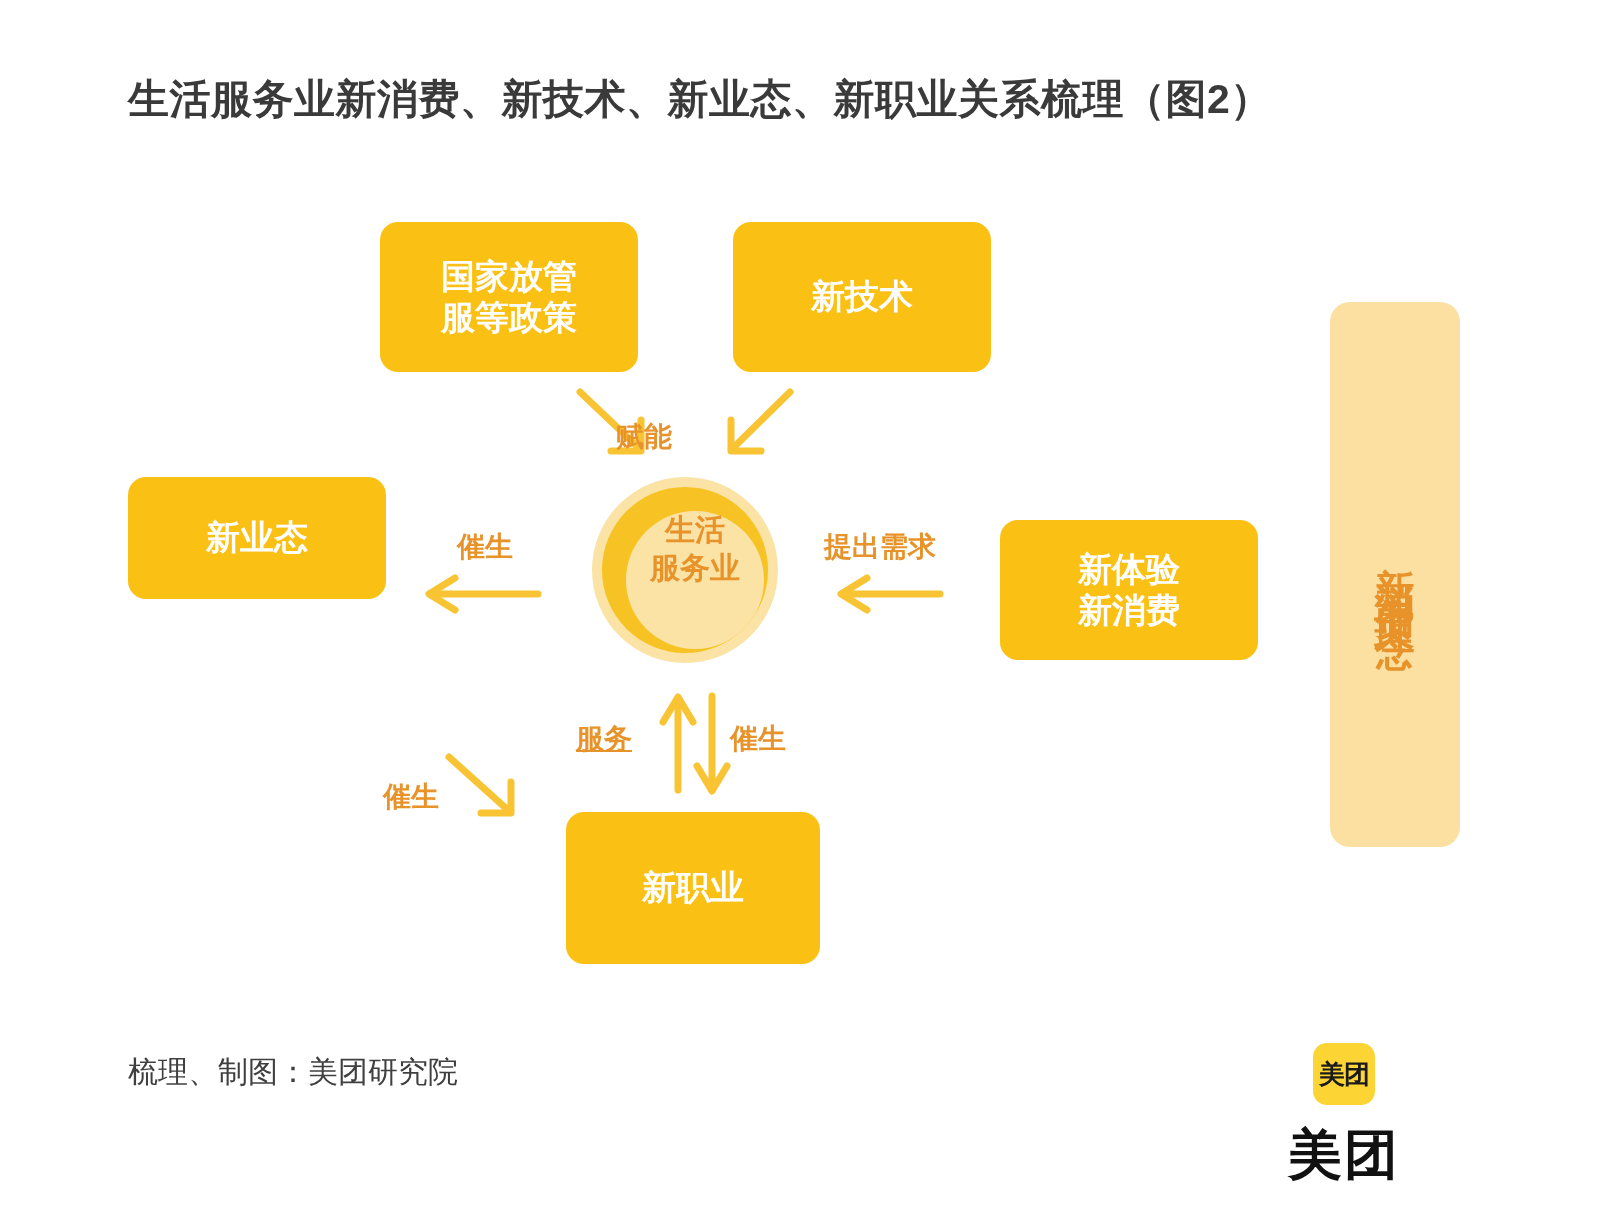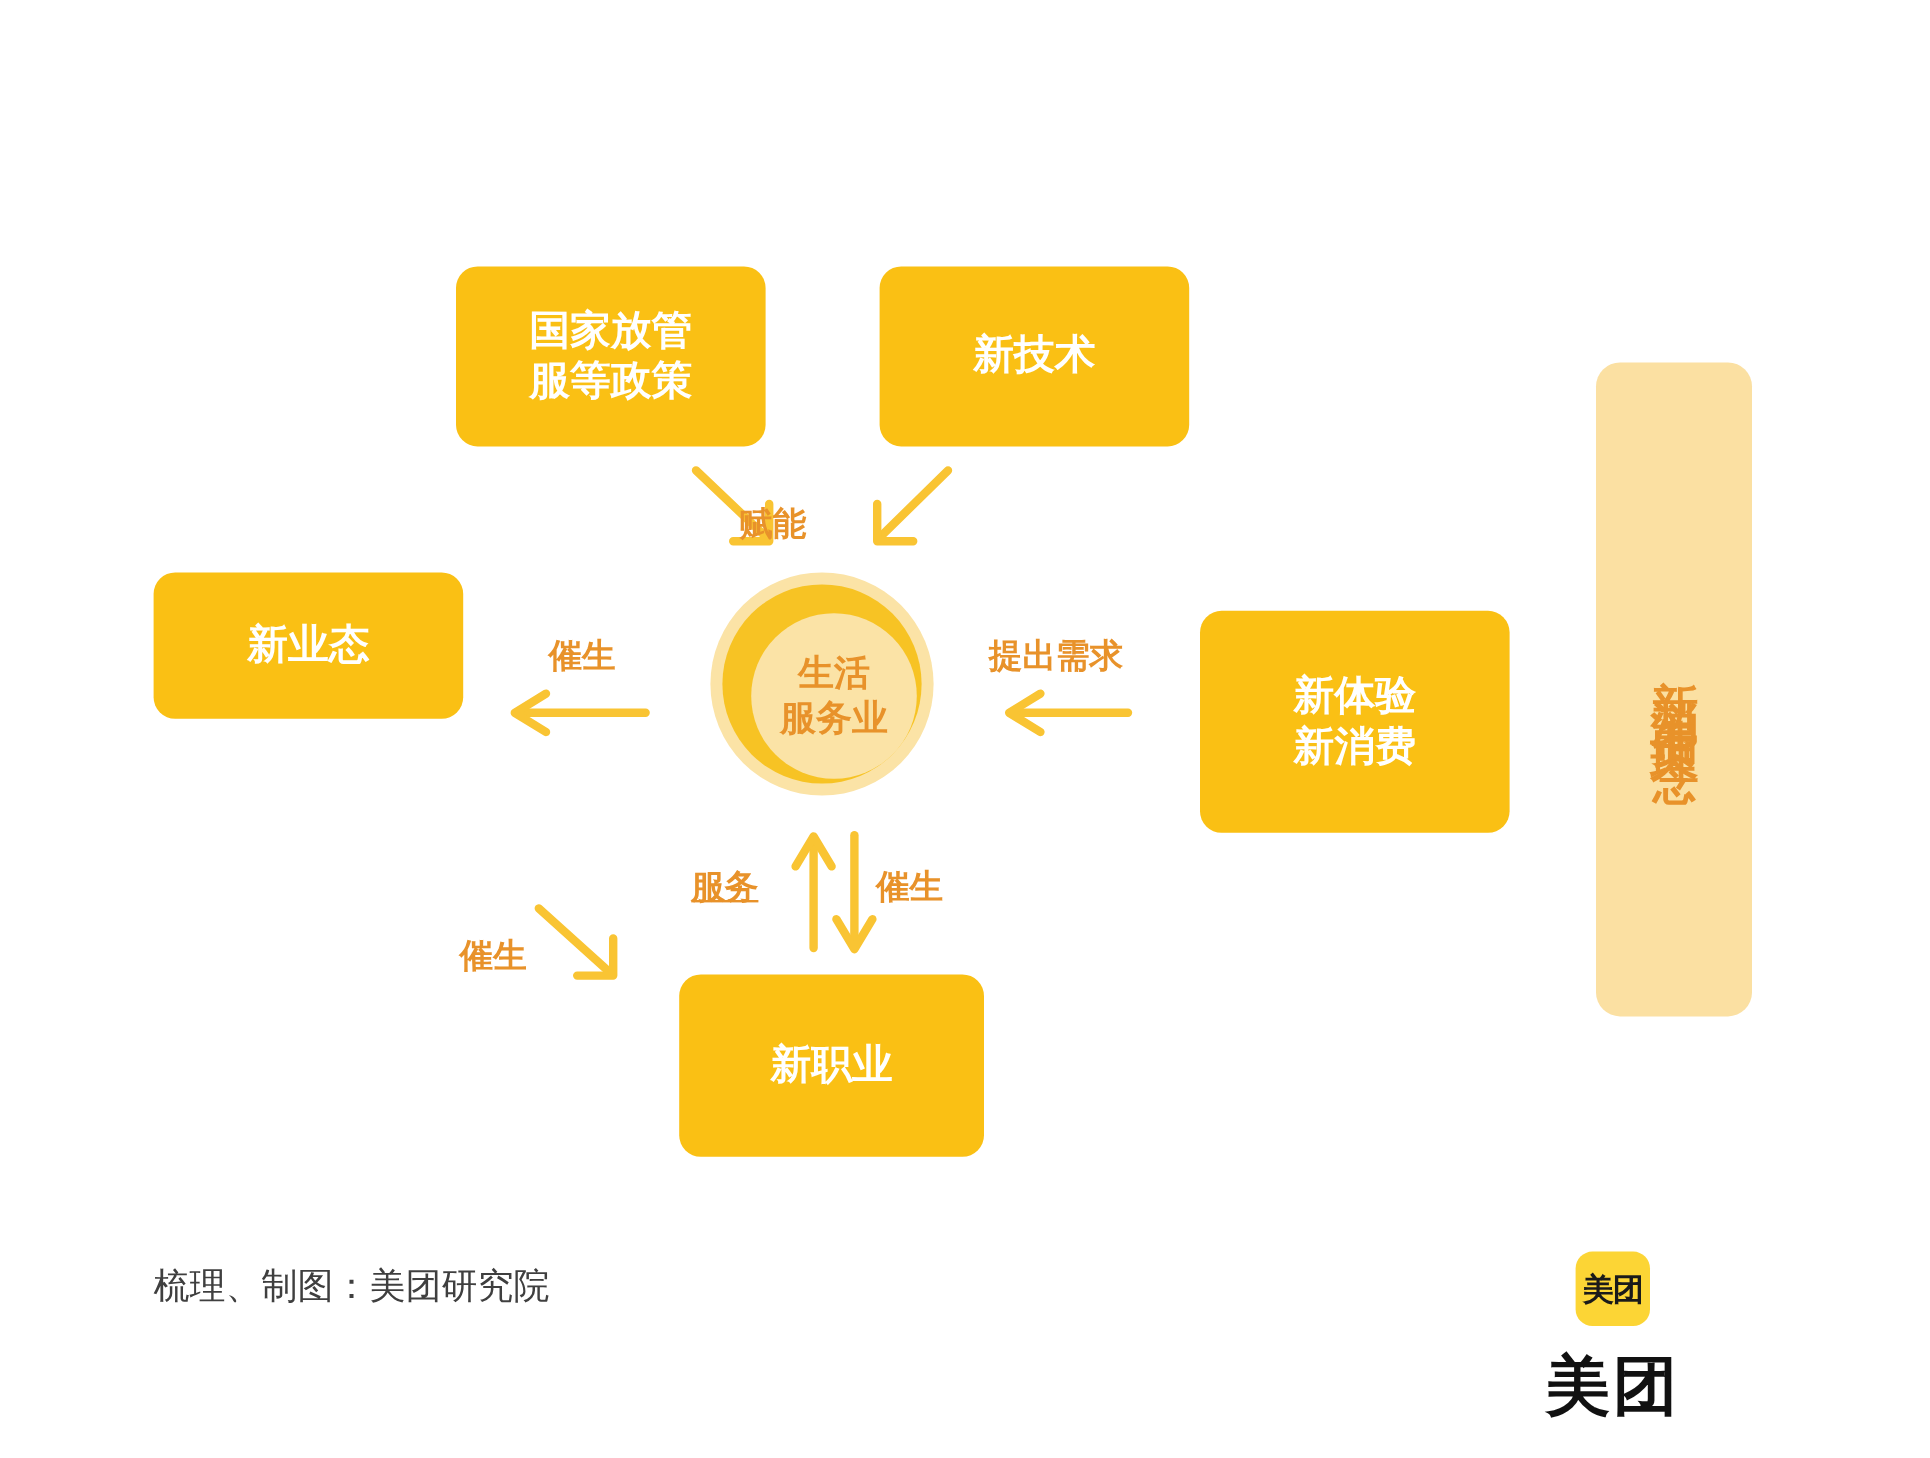--- a/index.html
+++ b/index.html
@@ -29,21 +29,21 @@
     color:#ffffff;font-weight:bold;
     line-height:1.22;
     font-size:34px;
     box-sizing:border-box;
   }
   .node span{display:block;}
 
   #node-policy{left:380px;top:222px;width:258px;height:150px;}
   #node-tech  {left:733px;top:222px;width:258px;height:150px;}
   #node-format{left:128px;top:477px;width:258px;height:122px;}
-  #node-exp   {left:1000px;top:509px;width:258px;height:185px;}
+  #node-exp   {left:1000px;top:520px;width:258px;height:140px;}
   #node-job   {left:566px;top:812px;width:254px;height:152px;}
 
   
   #node-concept{
     position:absolute;left:1330px;top:302px;width:130px;height:545px;
     background:#FBE0A2;border-radius:20px;
     display:flex;align-items:center;justify-content:center;
   }
   #node-concept .vtext{
     writing-mode:vertical-rl;
@@ -61,21 +61,21 @@
   }
   #center-ring{
     position:absolute;left:10px;top:10px;width:166px;height:166px;
     border-radius:50%;
     background:#F7C324;
   }
   #center-inner{
     position:absolute;left:24px;top:24px;width:138px;height:138px;
     border-radius:50%;
     background:#FBE3A6;
-    display:flex;align-items:center;justify-content:center;
+    display:flex;align-items:flex-start;justify-content:center;
   }
   #center-inner .ctext{
     position:relative;z-index:3;
     color:#E8922A;font-weight:bold;font-size:30px;line-height:1.25;
     text-align:center;white-space:nowrap;
   }
 
   
   .arrow-label{
     position:absolute;
@@ -108,20 +108,21 @@
   }
   #logo .wordmark{
     color:#111111;font-weight:bold;font-size:54px;letter-spacing:2px;
   }
 </style>
 </head>
 <body>
 
 <div id="stage">
 
+  <div class="title">生活服务业新消费、新技术、新业态、新职业关系梳理（图2）</div>
 
   <svg id="arrows" viewBox="0 0 1608 1215" xmlns="http://www.w3.org/2000/svg">
     <defs>
       <style>
         .ar{fill:none;stroke:#F9C433;stroke-width:7;stroke-linecap:round;stroke-linejoin:round;}
       </style>
     </defs>
 
     <g>
       <path class="ar" d="M 580 392 L 640 449"></path>

